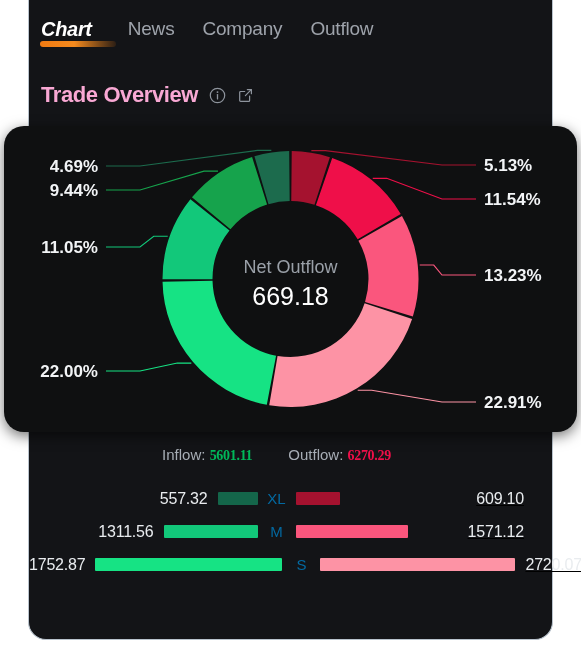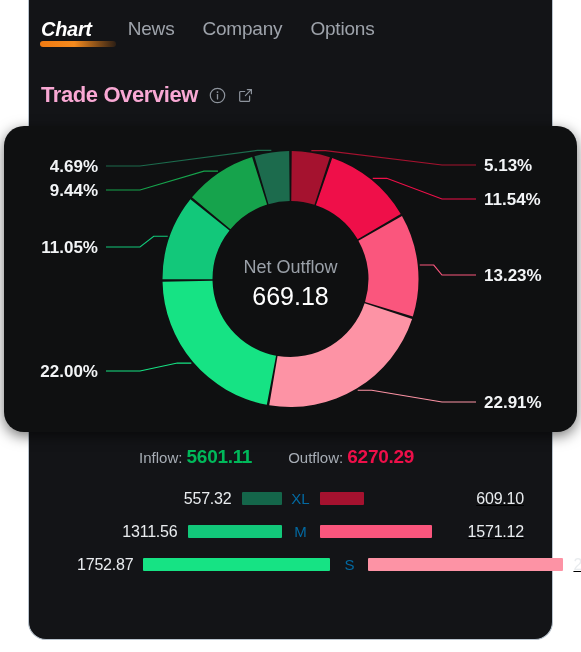--- a/index.html
+++ b/index.html
@@ -121,37 +121,37 @@
     display: flex;
     justify-content: center;
     gap: 36px;
   }
   .total-item {
     font-size: 15px;
     color: #a7adb5;
     white-space: nowrap;
   }
   .total-item .val {
-    font-size: 19px;
+    font-size: 14px;
     font-weight: bold;
     letter-spacing: -0.3px;
+    font-family: Liberation Serif, serif;
   }
 
   .bars {
     position: absolute;
     left: 0;
     top: 48px;
     width: 100%;
   }
   .bar-row {
     display: grid;
     grid-template-columns: 1fr auto 1fr;
     align-items: center;
     height: 33px;
-    padding-left: 48px;
   }
   .bar-side {
     display: flex;
     align-items: center;
     gap: 10px;
   }
   .bar-side.left { justify-content: flex-end; }
   .bar-side.right { justify-content: space-between; text-decoration: underline; }
   .bar-num {
     font-size: 16px;
@@ -177,21 +177,21 @@
 
   <div class="app-window">
 
     <div class="navbar">
       <div class="brand">
         <span>Chart</span>
         <span class="brand-underline"></span>
       </div>
       <div class="nav-link">News</div>
       <div class="nav-link">Company</div>
-      <div class="nav-link">Options</div>
+      <div class="nav-link">Outflow</div>
     </div>
 
     <div class="title-row">
       <div class="page-title">Trade Overview</div>
       <div class="icon-btn">
         <svg width="17" height="17" viewBox="0 0 17 17" fill="none">
           <circle cx="8.5" cy="8.5" r="7.2" stroke="#8e949d" stroke-width="1.2"></circle>
           <circle cx="8.5" cy="5.1" r="0.95" fill="#8e949d"></circle>
           <rect x="7.85" y="7" width="1.3" height="5.6" rx="0.6" fill="#8e949d"></rect>
         </svg>

